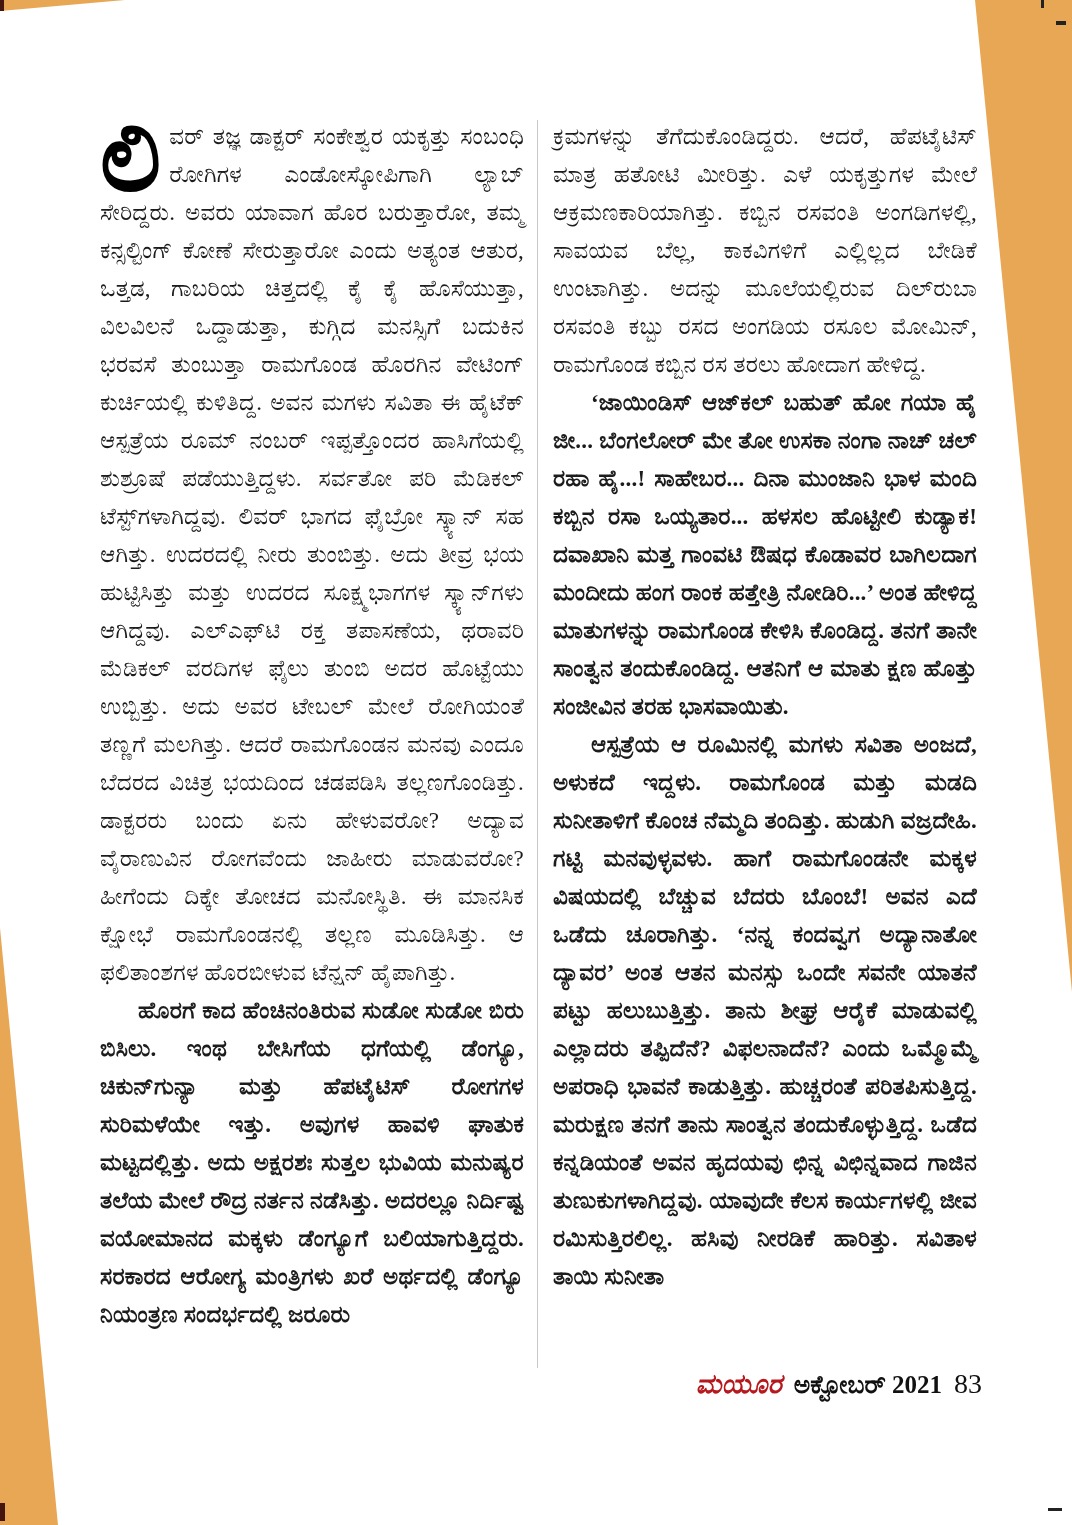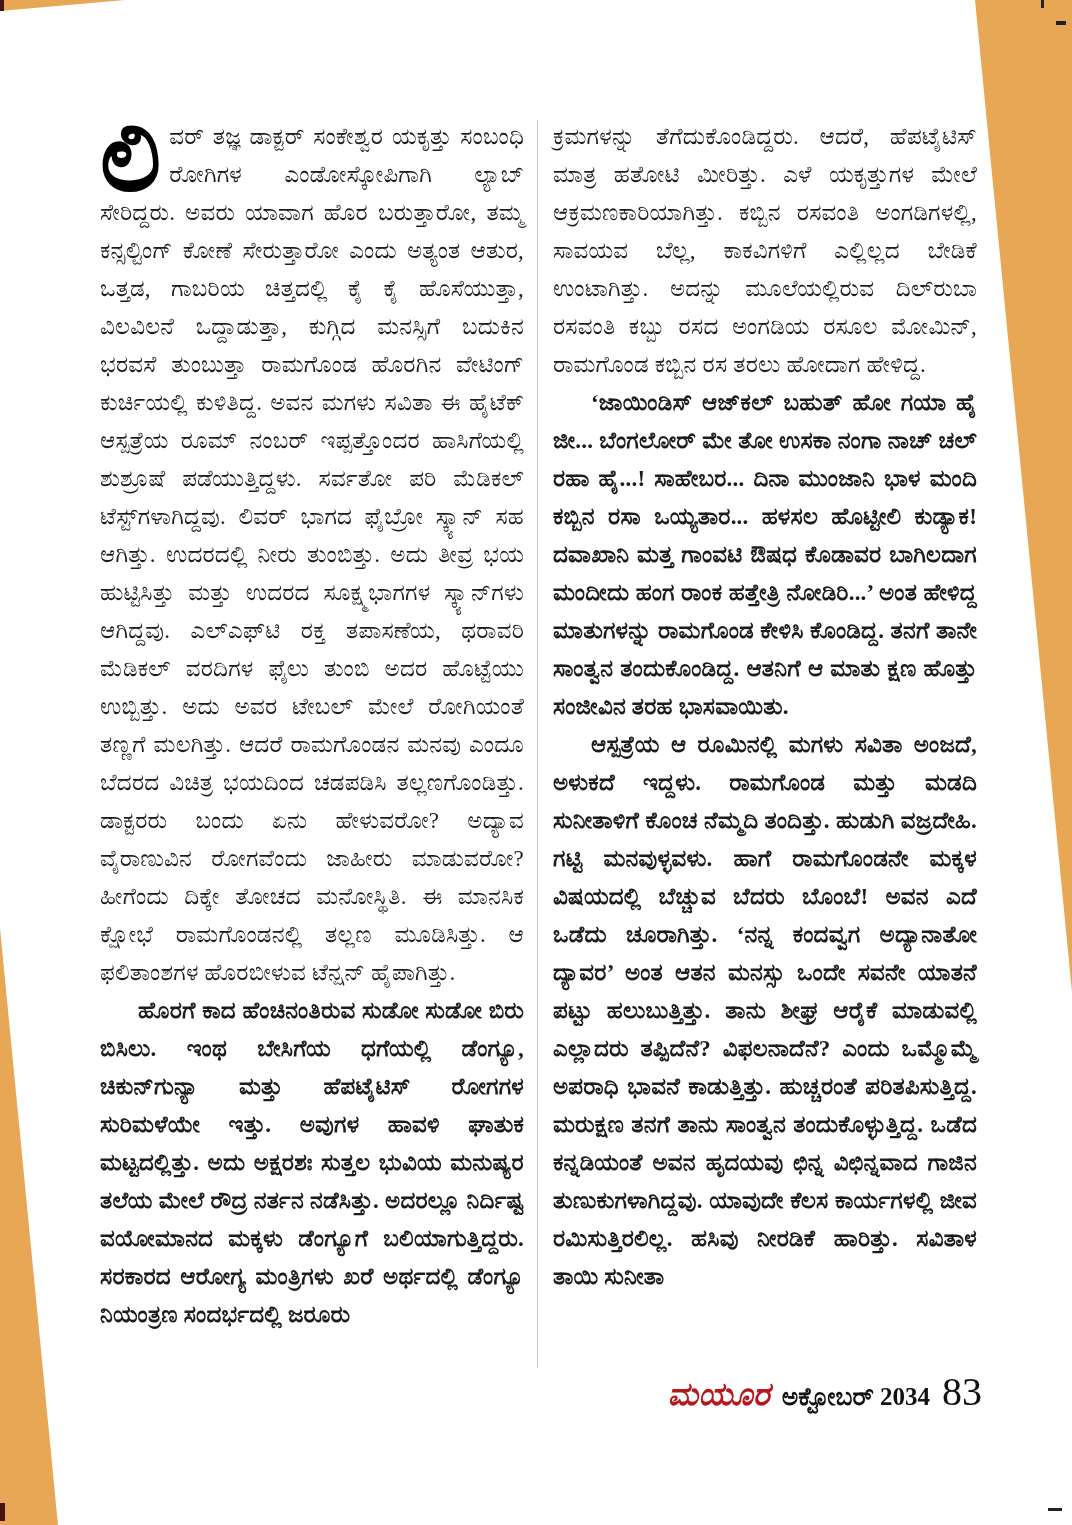--- a/index.html
+++ b/index.html
@@ -39,23 +39,23 @@
   .divider{position:absolute;left:537px;top:120px;width:1px;height:1248px;background:#c8c8c8;}
   .dropcap{
     float:left;font-size:96px;line-height:72px;
     padding:4px 8px 0 0;font-weight:bold;color:#000;
   }
   
   .footer{
     position:absolute;right:90px;top:1368px;
     display:flex;align-items:baseline;gap:12px;white-space:nowrap;
   }
-  .footer .mag{color:var(--mag-red);font-weight:bold;font-size:32px;font-style:italic;}
+  .footer .mag{color:var(--mag-red);font-weight:bold;font-size:27px;font-style:italic;}
   .footer .issue{font-size:25px;font-weight:bold;color:#111;}
-  .footer .pagenum{font-size:40px;color:#111;}
+  .footer .pagenum{font-size:28px;color:#111;}
 </style>
 </head>
 <body>
 
 <div class="deco wedge-top-left"></div>
 <div class="deco wedge-right"></div>
 <div class="deco wedge-bottom-left"></div>
 <div class="mark mark-tl"></div>
 <div class="mark mark-tr1"></div>
 <div class="mark mark-tr2"></div>
@@ -72,15 +72,15 @@
 </div>
 
 <div class="col col-right">
   <p>ಕ್ರಮಗಳನ್ನು ತೆಗೆದುಕೊಂಡಿದ್ದರು. ಆದರೆ, ಹೆಪಟೈಟಿಸ್ ಮಾತ್ರ ಹತೋಟಿ ಮೀರಿತ್ತು. ಎಳೆ ಯಕೃತ್ತುಗಳ ಮೇಲೆ ಆಕ್ರಮಣಕಾರಿಯಾಗಿತ್ತು. ಕಬ್ಬಿನ ರಸವಂತಿ ಅಂಗಡಿಗಳಲ್ಲಿ, ಸಾವಯವ ಬೆಲ್ಲ, ಕಾಕವಿಗಳಿಗೆ ಎಲ್ಲಿಲ್ಲದ ಬೇಡಿಕೆ ಉಂಟಾಗಿತ್ತು. ಅದನ್ನು ಮೂಲೆಯಲ್ಲಿರುವ ದಿಲ್‌ರುಬಾ ರಸವಂತಿ ಕಬ್ಬು ರಸದ ಅಂಗಡಿಯ ರಸೂಲ ಮೋಮಿನ್, ರಾಮಗೊಂಡ ಕಬ್ಬಿನ ರಸ ತರಲು ಹೋದಾಗ ಹೇಳಿದ್ದ.</p>
   <p class="indent">‘ಜಾಯಿಂಡಿಸ್ ಆಜ್‌ಕಲ್ ಬಹುತ್ ಹೋ ಗಯಾ ಹೈ ಜೀ... ಬೆಂಗಲೋರ್ ಮೇ ತೋ ಉಸಕಾ ನಂಗಾ ನಾಚ್ ಚಲ್ ರಹಾ ಹೈ...! ಸಾಹೇಬರ... ದಿನಾ ಮುಂಜಾನಿ ಭಾಳ ಮಂದಿ ಕಬ್ಬಿನ ರಸಾ ಒಯ್ಯತಾರ... ಹಳಸಲ ಹೊಟ್ಟೀಲಿ ಕುಡ್ಯಾಕ! ದವಾಖಾನಿ ಮತ್ತ ಗಾಂವಟಿ ಔಷಧ ಕೊಡಾವರ ಬಾಗಿಲದಾಗ ಮಂದೀದು ಹಂಗ ರಾಂಕ ಹತ್ತೇತ್ರಿ ನೋಡಿರಿ...’ ಅಂತ ಹೇಳಿದ್ದ ಮಾತುಗಳನ್ನು ರಾಮಗೊಂಡ ಕೇಳಿಸಿ ಕೊಂಡಿದ್ದ. ತನಗೆ ತಾನೇ ಸಾಂತ್ವನ ತಂದುಕೊಂಡಿದ್ದ. ಆತನಿಗೆ ಆ ಮಾತು ಕ್ಷಣ ಹೊತ್ತು ಸಂಜೀವಿನ ತರಹ ಭಾಸವಾಯಿತು.</p>
   <p class="indent">ಆಸ್ಪತ್ರೆಯ ಆ ರೂಮಿನಲ್ಲಿ ಮಗಳು ಸವಿತಾ ಅಂಜದೆ, ಅಳುಕದೆ ಇದ್ದಳು. ರಾಮಗೊಂಡ ಮತ್ತು ಮಡದಿ ಸುನೀತಾಳಿಗೆ ಕೊಂಚ ನೆಮ್ಮದಿ ತಂದಿತ್ತು. ಹುಡುಗಿ ವಜ್ರದೇಹಿ. ಗಟ್ಟಿ ಮನವುಳ್ಳವಳು. ಹಾಗೆ ರಾಮಗೊಂಡನೇ ಮಕ್ಕಳ ವಿಷಯದಲ್ಲಿ ಬೆಚ್ಚುವ ಬೆದರು ಬೊಂಬೆ! ಅವನ ಎದೆ ಒಡೆದು ಚೂರಾಗಿತ್ತು. ‘ನನ್ನ ಕಂದವ್ವಗ ಅದ್ಯಾನಾತೋ ದ್ಯಾವರ’ ಅಂತ ಆತನ ಮನಸ್ಸು ಒಂದೇ ಸವನೇ ಯಾತನೆ ಪಟ್ಟು ಹಲುಬುತ್ತಿತ್ತು. ತಾನು ಶೀಘ್ರ ಆರೈಕೆ ಮಾಡುವಲ್ಲಿ ಎಲ್ಲಾದರು ತಪ್ಪಿದೆನೆ? ವಿಫಲನಾದೆನೆ? ಎಂದು ಒಮ್ಮೊಮ್ಮೆ ಅಪರಾಧಿ ಭಾವನೆ ಕಾಡುತ್ತಿತ್ತು. ಹುಚ್ಚರಂತೆ ಪರಿತಪಿಸುತ್ತಿದ್ದ. ಮರುಕ್ಷಣ ತನಗೆ ತಾನು ಸಾಂತ್ವನ ತಂದುಕೊಳ್ಳುತ್ತಿದ್ದ. ಒಡೆದ ಕನ್ನಡಿಯಂತೆ ಅವನ ಹೃದಯವು ಛಿನ್ನ ವಿಛಿನ್ನವಾದ ಗಾಜಿನ ತುಣುಕುಗಳಾಗಿದ್ದವು. ಯಾವುದೇ ಕೆಲಸ ಕಾರ್ಯಗಳಲ್ಲಿ ಜೀವ ರಮಿಸುತ್ತಿರಲಿಲ್ಲ. ಹಸಿವು ನೀರಡಿಕೆ ಹಾರಿತ್ತು. ಸವಿತಾಳ ತಾಯಿ ಸುನೀತಾ</p>
 </div>
 
 <div class="footer">
   <span class="mag">ಮಯೂರ</span>
-  <span class="issue">ಅಕ್ಟೋಬರ್ 2034</span>
+  <span class="issue">ಅಕ್ಟೋಬರ್ 2021</span>
   <span class="pagenum">83</span>
 </div>
 
 </body></html>

